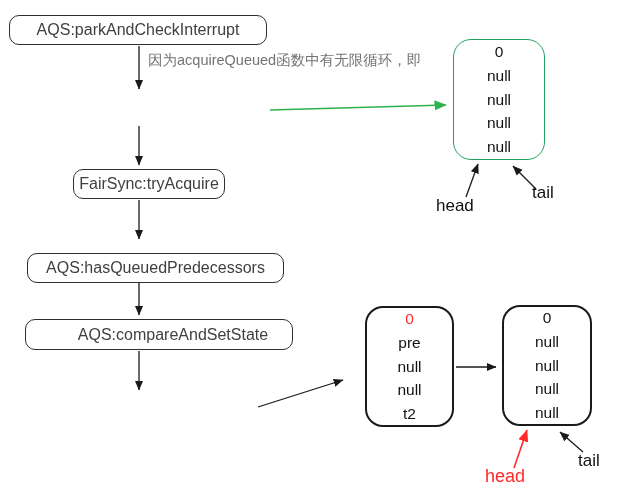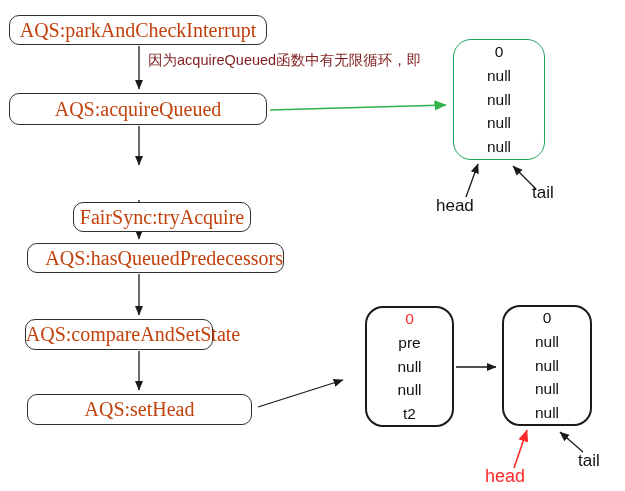--- a/index.html
+++ b/index.html
@@ -14,41 +14,40 @@
   
   .flowbox {
     position: absolute;
     box-sizing: border-box;
     background: #ffffff;
     border: 1.6px solid #2f2f2f;
     border-radius: 10px;
     display: flex;
     align-items: center;
     justify-content: center;
-    font-size: 20px;
-    color: #c2410c;
+    font-size: 16px;
+    color: #404040;
     white-space: nowrap;
-    font-family: Liberation Serif, serif;
   }
   #box-park    { left: 9px;  top: 15px;  width: 258px; height: 30px; }
   #box-acquire { left: 9px;  top: 93px;  width: 258px; height: 32px; }
-  #box-try     { left: 73px; top: 169px; width: 178px; height: 30px; margin-top: 33px; }
-  #box-haspred { left: 27px; top: 243px; width: 257px; height: 30px; justify-content: flex-end; }
-  #box-cas     { left: 25px; top: 319px; width: 188px; height: 31px; padding-left: 28px; }
+  #box-try     { left: 73px; top: 169px; width: 152px; height: 30px; }
+  #box-haspred { left: 27px; top: 253px; width: 257px; height: 30px; }
+  #box-cas     { left: 25px; top: 319px; width: 268px; height: 31px; padding-left: 28px; }
   #box-sethead { left: 27px; top: 394px; width: 225px; height: 31px; }
 
   
   #annotation {
     position: absolute;
     left: 148px;
     top: 51px;
     width: 300px;
     font-size: 14.5px;
     line-height: 19px;
-    color: #7f1d1d;
+    color: #737373;
   }
 
   
   .nodebox {
     position: absolute;
     box-sizing: border-box;
     background: #ffffff;
     border-radius: 18px;
     display: flex;
     flex-direction: column;
@@ -109,34 +108,28 @@
     <line x1="456" y1="367" x2="496" y2="367" stroke="#1a1a1a" stroke-width="1.3" marker-end="url(#mk-black)"></line>
     <line x1="466" y1="197" x2="478" y2="164" stroke="#1a1a1a" stroke-width="1.3" marker-end="url(#mk-black)"></line>
     <line x1="536" y1="189" x2="513" y2="166" stroke="#1a1a1a" stroke-width="1.3" marker-end="url(#mk-black)"></line>
     <line x1="514" y1="468" x2="527" y2="430" stroke="#ff2a2a" stroke-width="1.6" marker-end="url(#mk-red)"></line>
     <line x1="583" y1="452" x2="560" y2="432" stroke="#1a1a1a" stroke-width="1.3" marker-end="url(#mk-black)"></line>
   </svg>
 
   <div class="flowbox" id="box-park">
     <span>AQS:parkAndCheckInterrupt</span>
   </div>
-  <div class="flowbox" id="box-acquire">
-    <span>AQS:acquireQueued</span>
-  </div>
   <div class="flowbox" id="box-try">
     <span>FairSync:tryAcquire</span>
   </div>
   <div class="flowbox" id="box-haspred">
     <span>AQS:hasQueuedPredecessors</span>
   </div>
   <div class="flowbox" id="box-cas">
     <span>AQS:compareAndSetState</span>
-  </div>
-  <div class="flowbox" id="box-sethead">
-    <span>AQS:setHead</span>
   </div>
 
   <div id="annotation">
     <div>因为acquireQueued函数中有无限循环，即</div>
   </div>
 
   <div class="nodebox" id="node-green">
     <span class="val">0</span>
     <span class="val">null</span>
     <span class="val">null</span>

